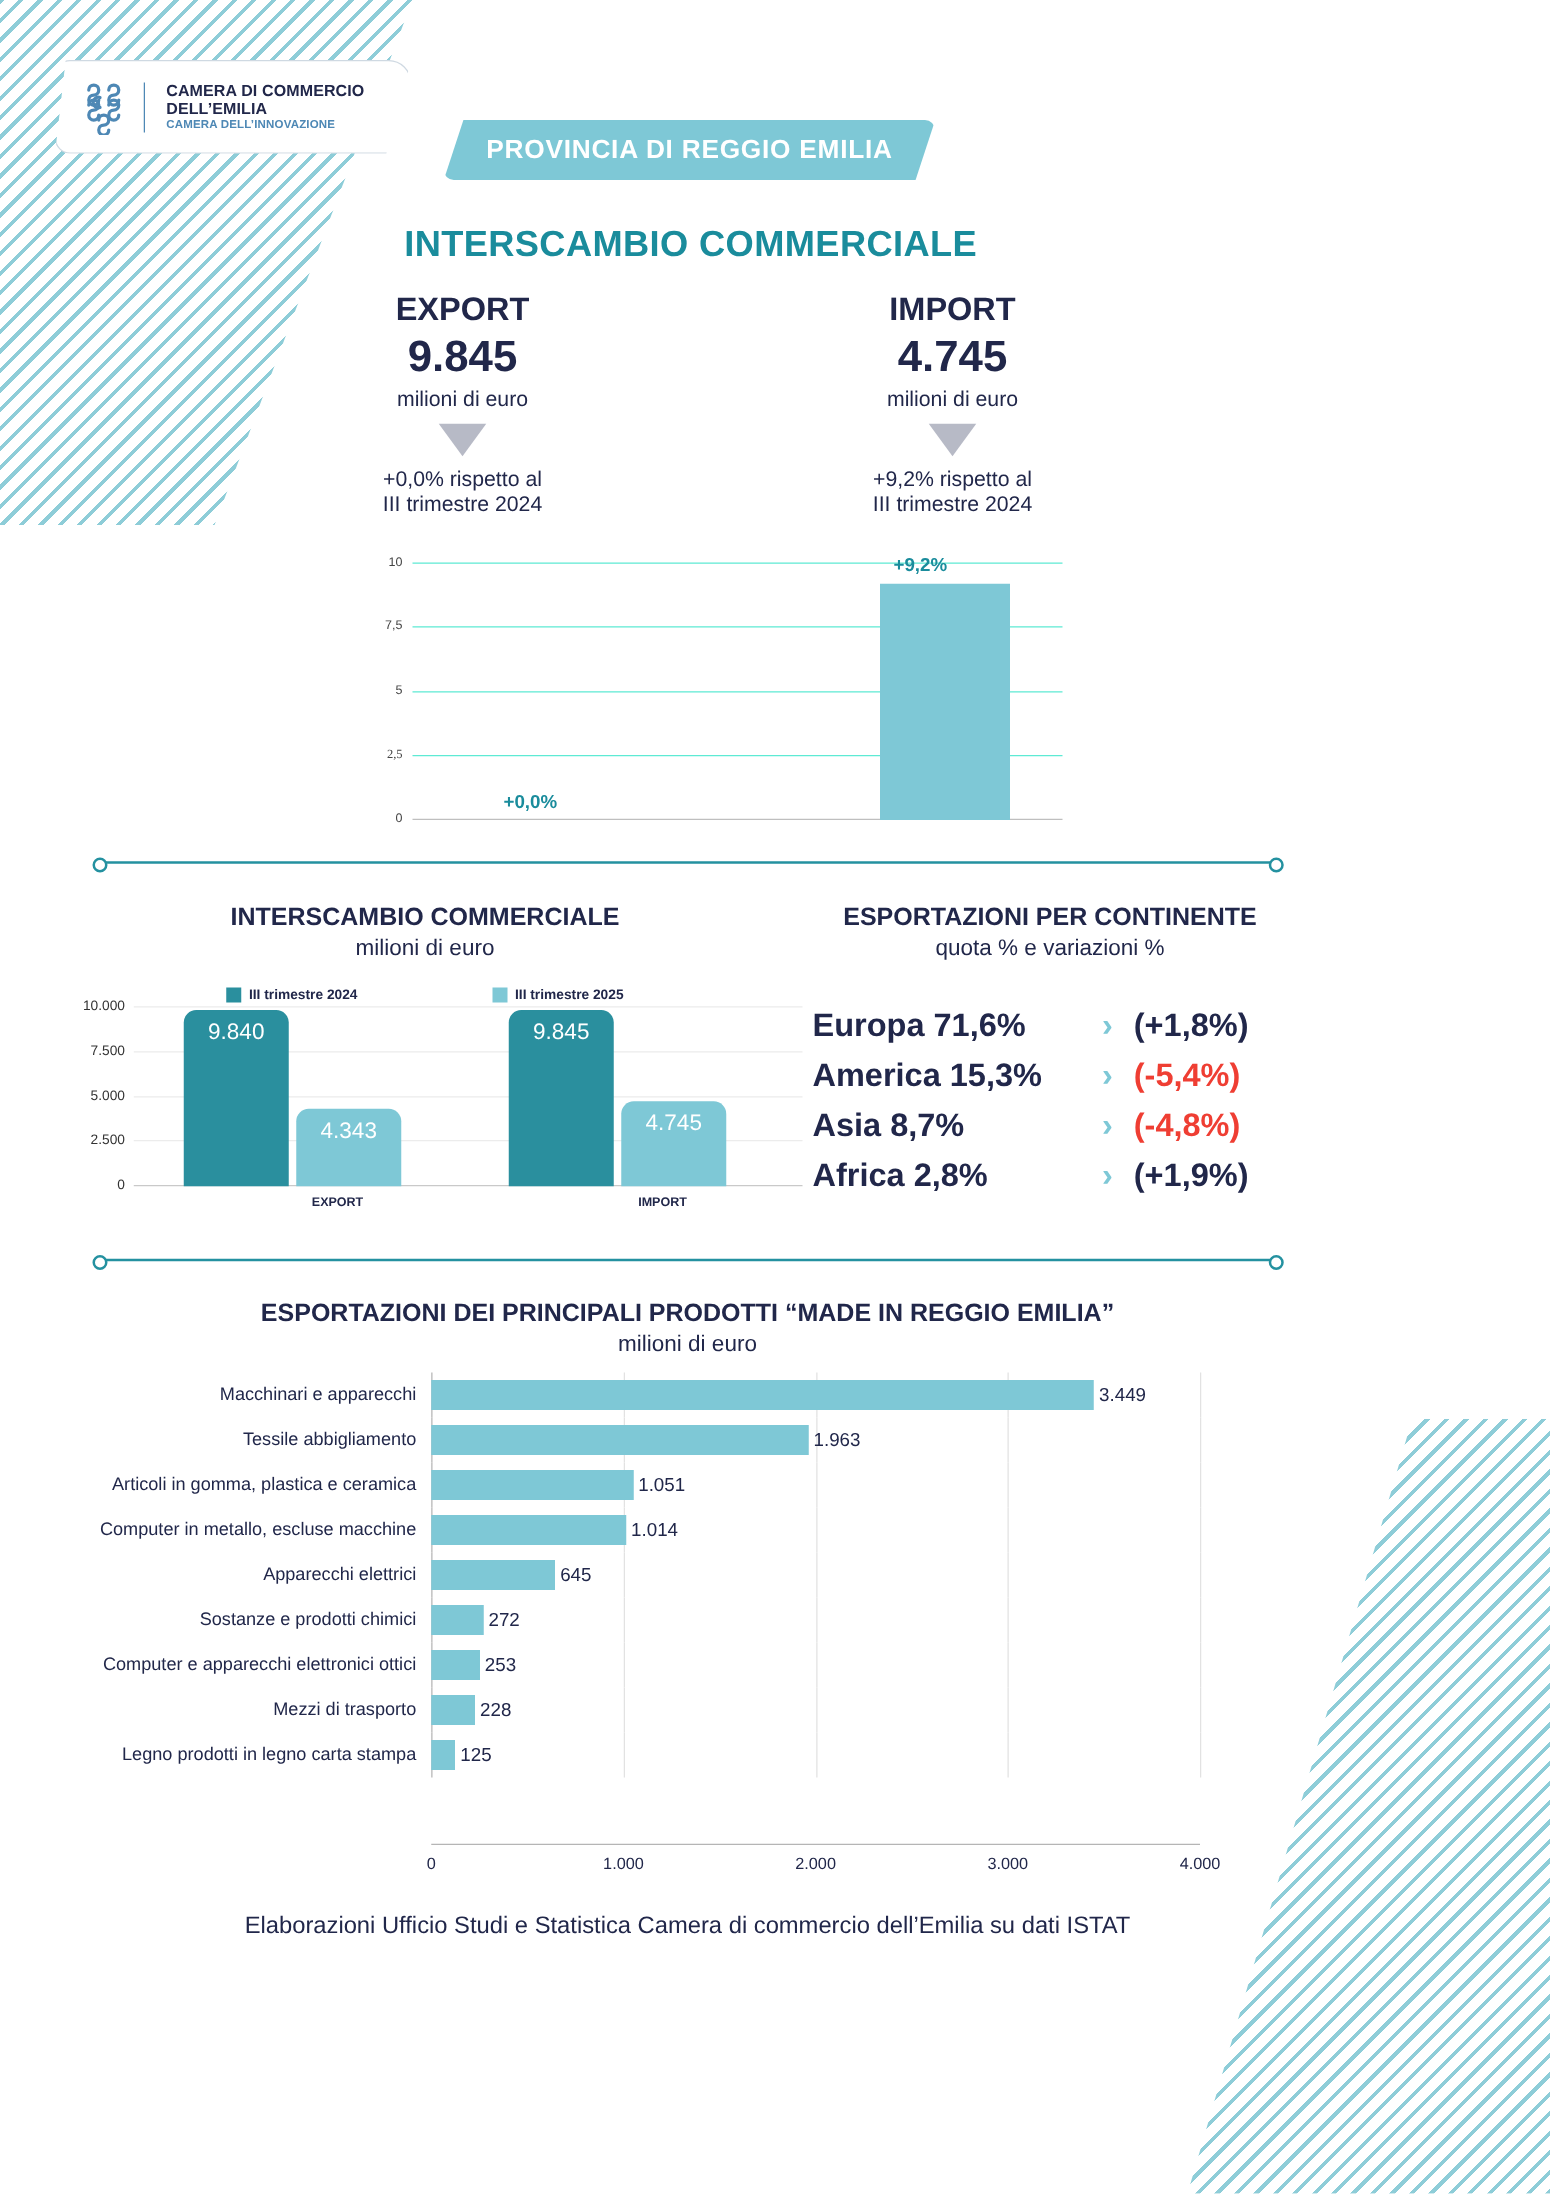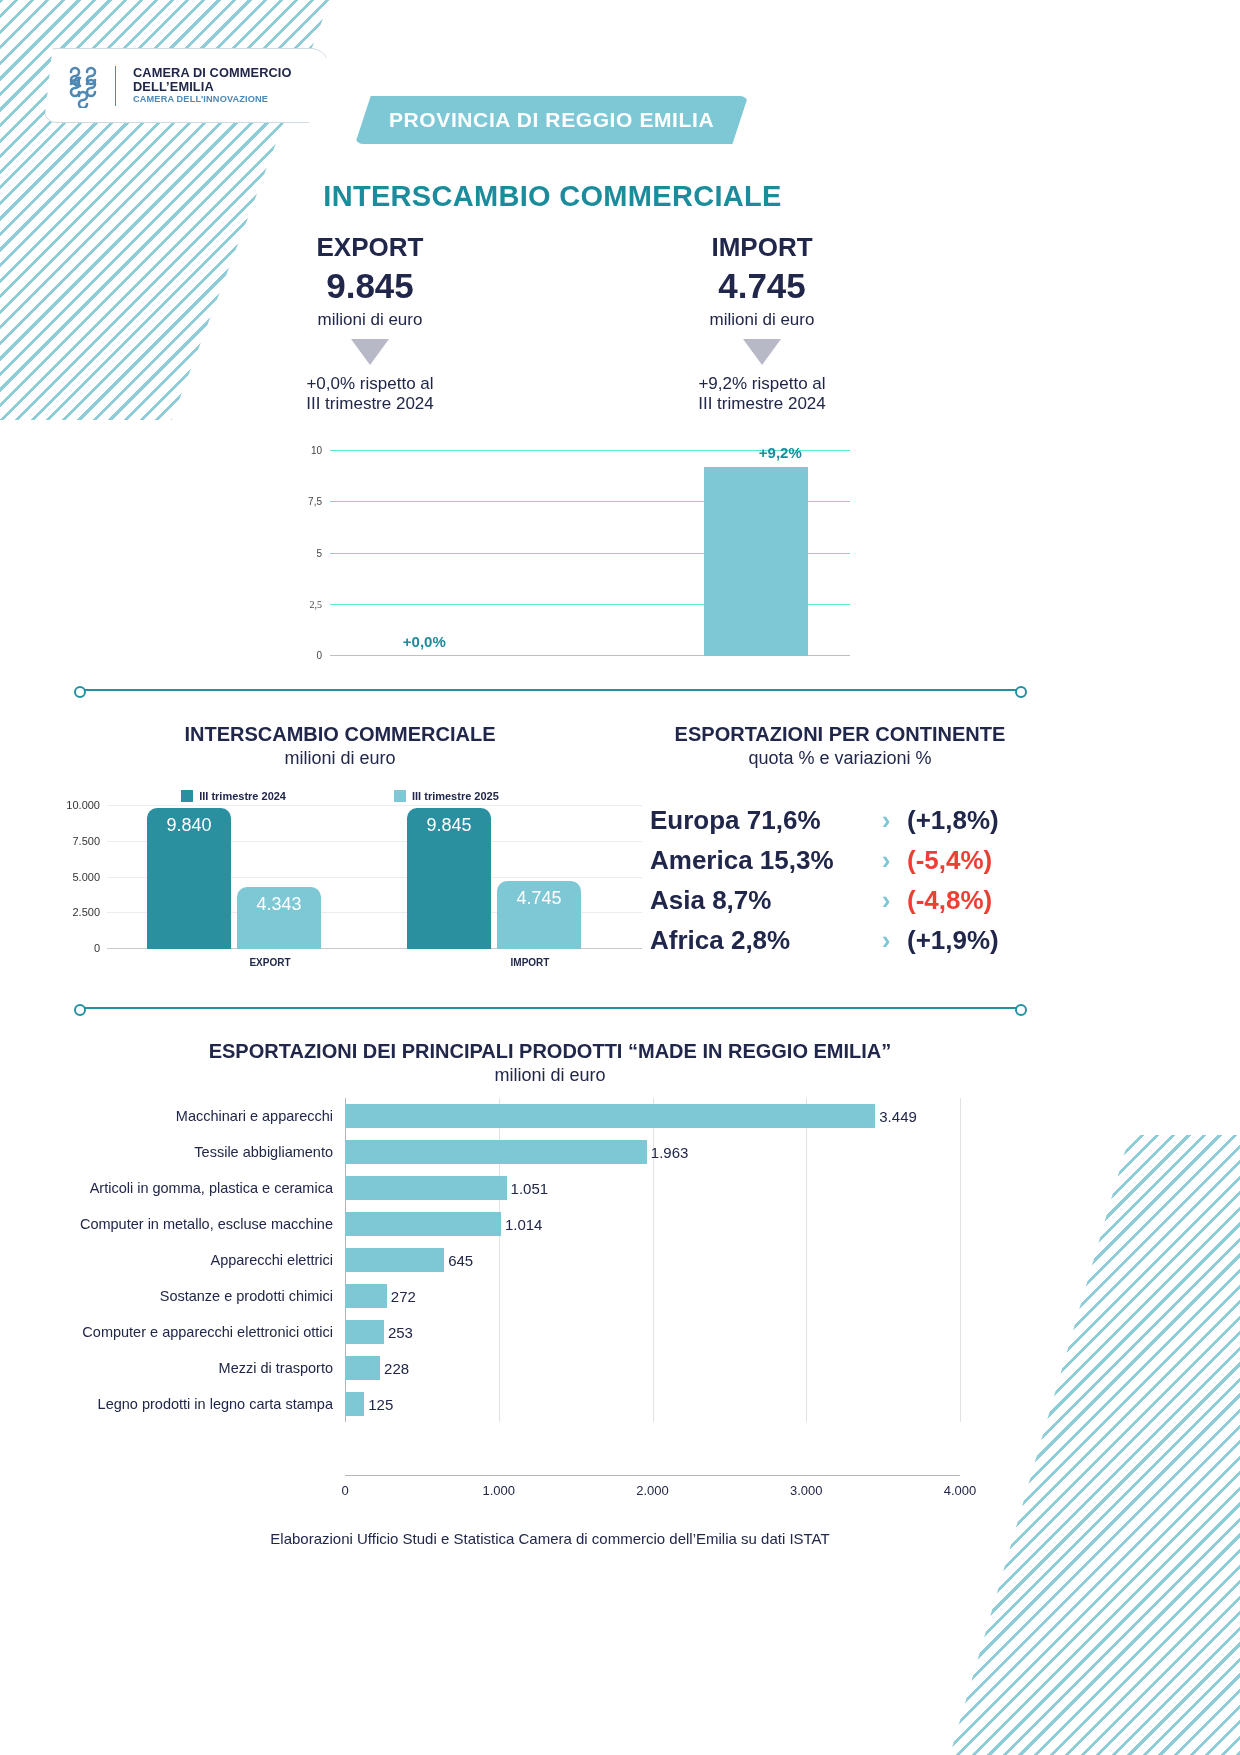--- a/index.html
+++ b/index.html
@@ -246,21 +246,21 @@
     background: #b5b5b5;
   }
   .c3-xtick {
     position: absolute; bottom: 0; transform: translateX(-50%);
     font-size: 13px; color: #21274a;
   }
   .c3-xticks { position: absolute; left: 285px; right: 0; bottom: 0; height: 20px; }
 
   .footer {
     position: absolute; top: 1530px; left: 0; width: 1100px;
-    text-align: center; font-size: 15px; color: #21274a;
+    text-align: center; font-size: 19px; color: #21274a;
   }
 </style>
 </head>
 <body>
 
 <div class="stripes-tl"></div>
 <div class="stripes-br"></div>
 
 <div class="page">
 
@@ -321,21 +321,21 @@
           <span class="c1-ytick">5</span>
         </div>
         <div class="c1-grid" style="bottom: 75%;">
           <span class="c1-ytick">7,5</span>
         </div>
         <div class="c1-grid" style="bottom: 100%;">
           <span class="c1-ytick">10</span>
         </div>
         <div class="c1-barlabel" style="left: 14%; bottom: calc(0% + 6px);">+0,0%</div>
         <div class="c1-bar" style="left: 72%; height: 92%;"></div>
-        <div class="c1-barlabel" style="left: 74%; bottom: calc(92% + 6px); margin-left: 44px;">+9,2%</div>
+        <div class="c1-barlabel" style="left: 74%; bottom: calc(92% + 6px);">+9,2%</div>
       </div>
   </div>
 
   <div class="divider" style="top:689px"></div>
 
   <div class="sec2-title">INTERSCAMBIO COMMERCIALE</div>
   <div class="sec2-sub">milioni di euro</div>
 
   <div class="legend">
     <div class="legend-item">

